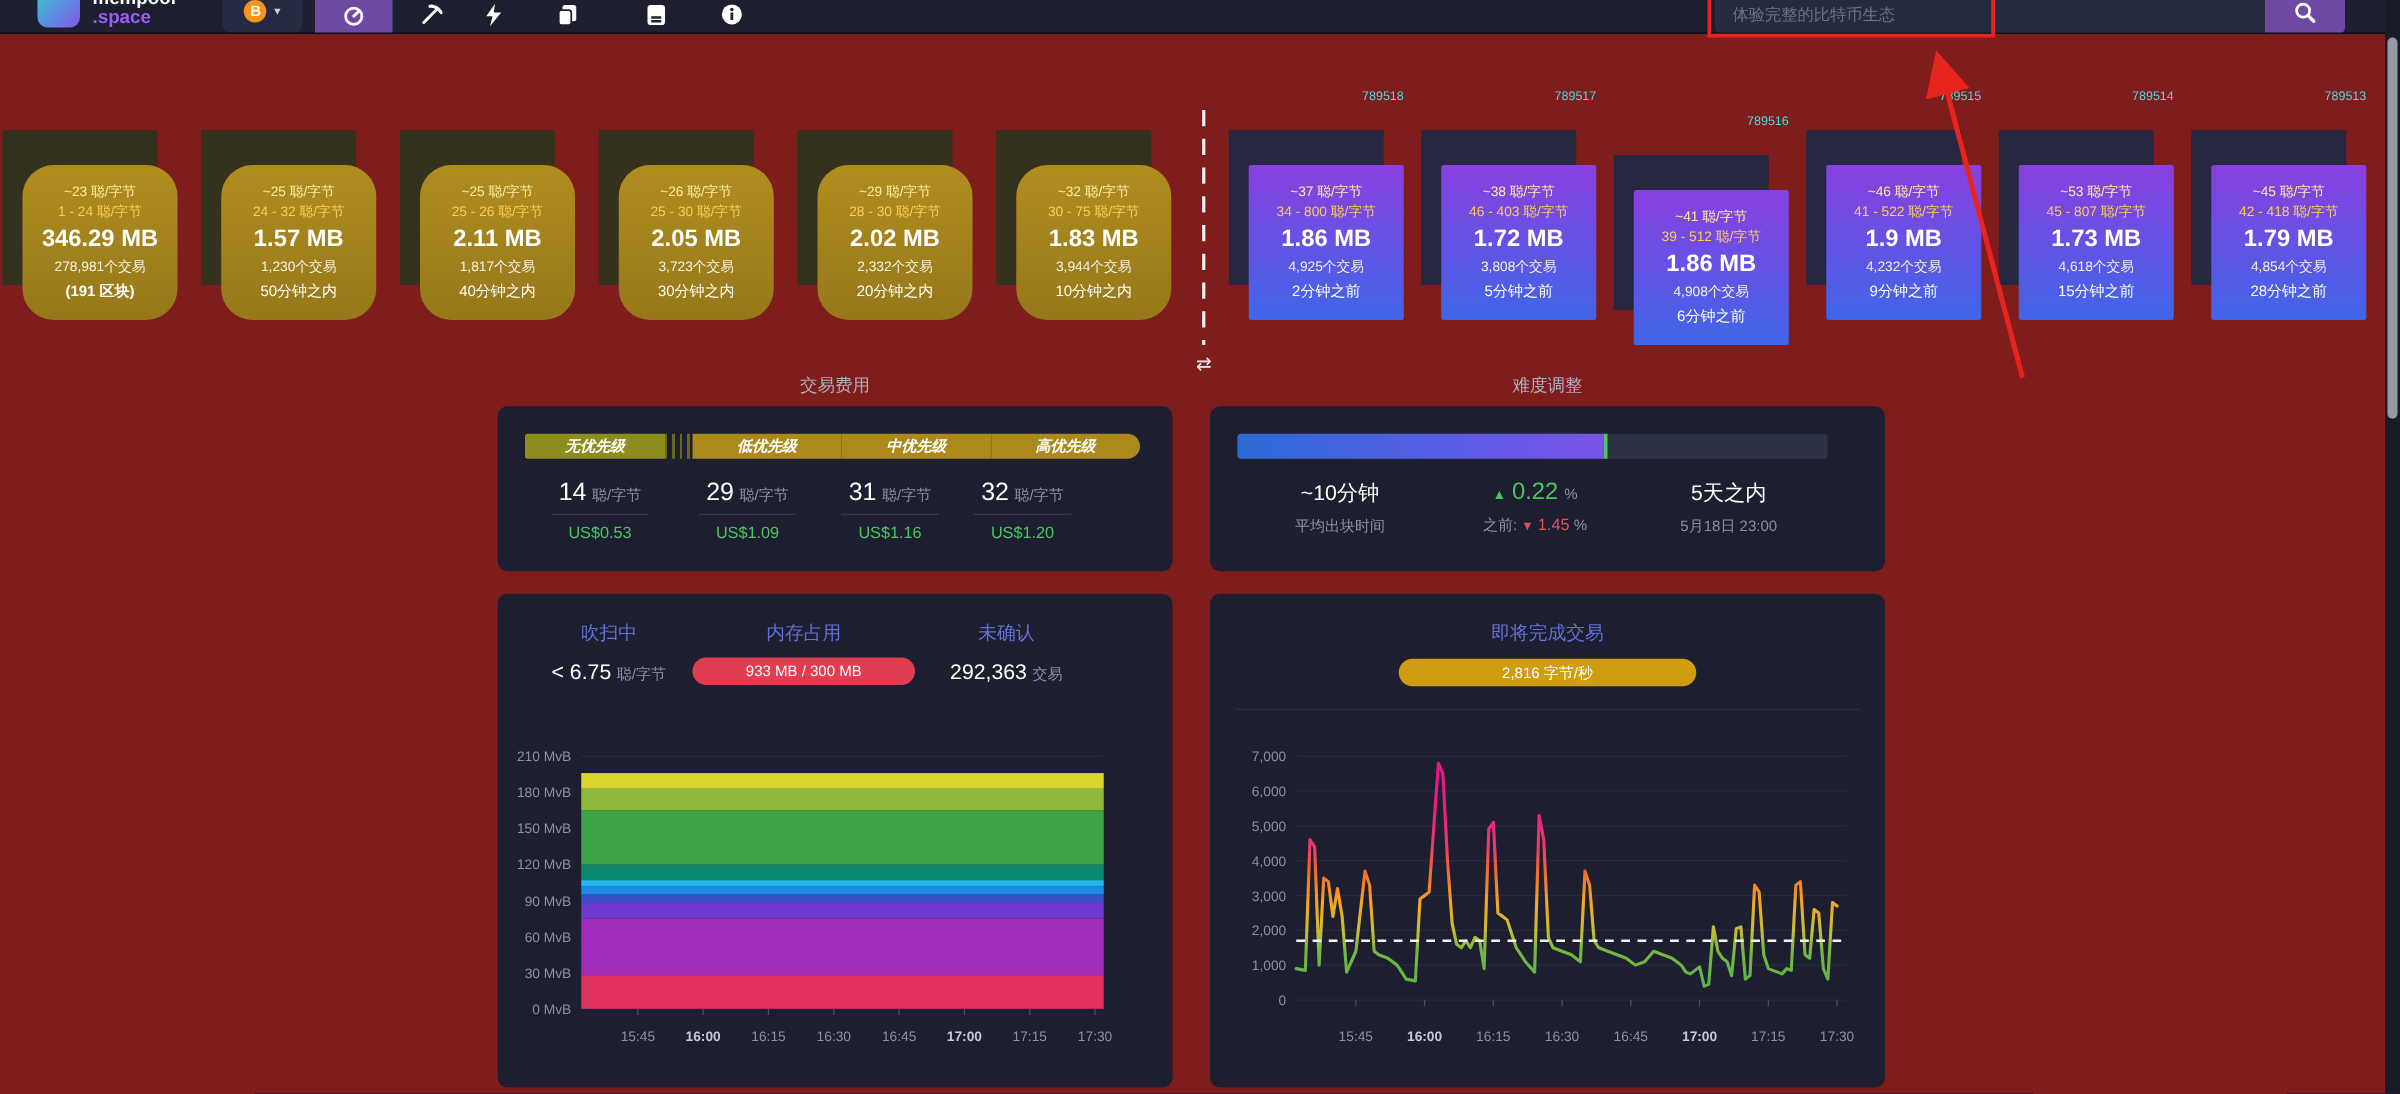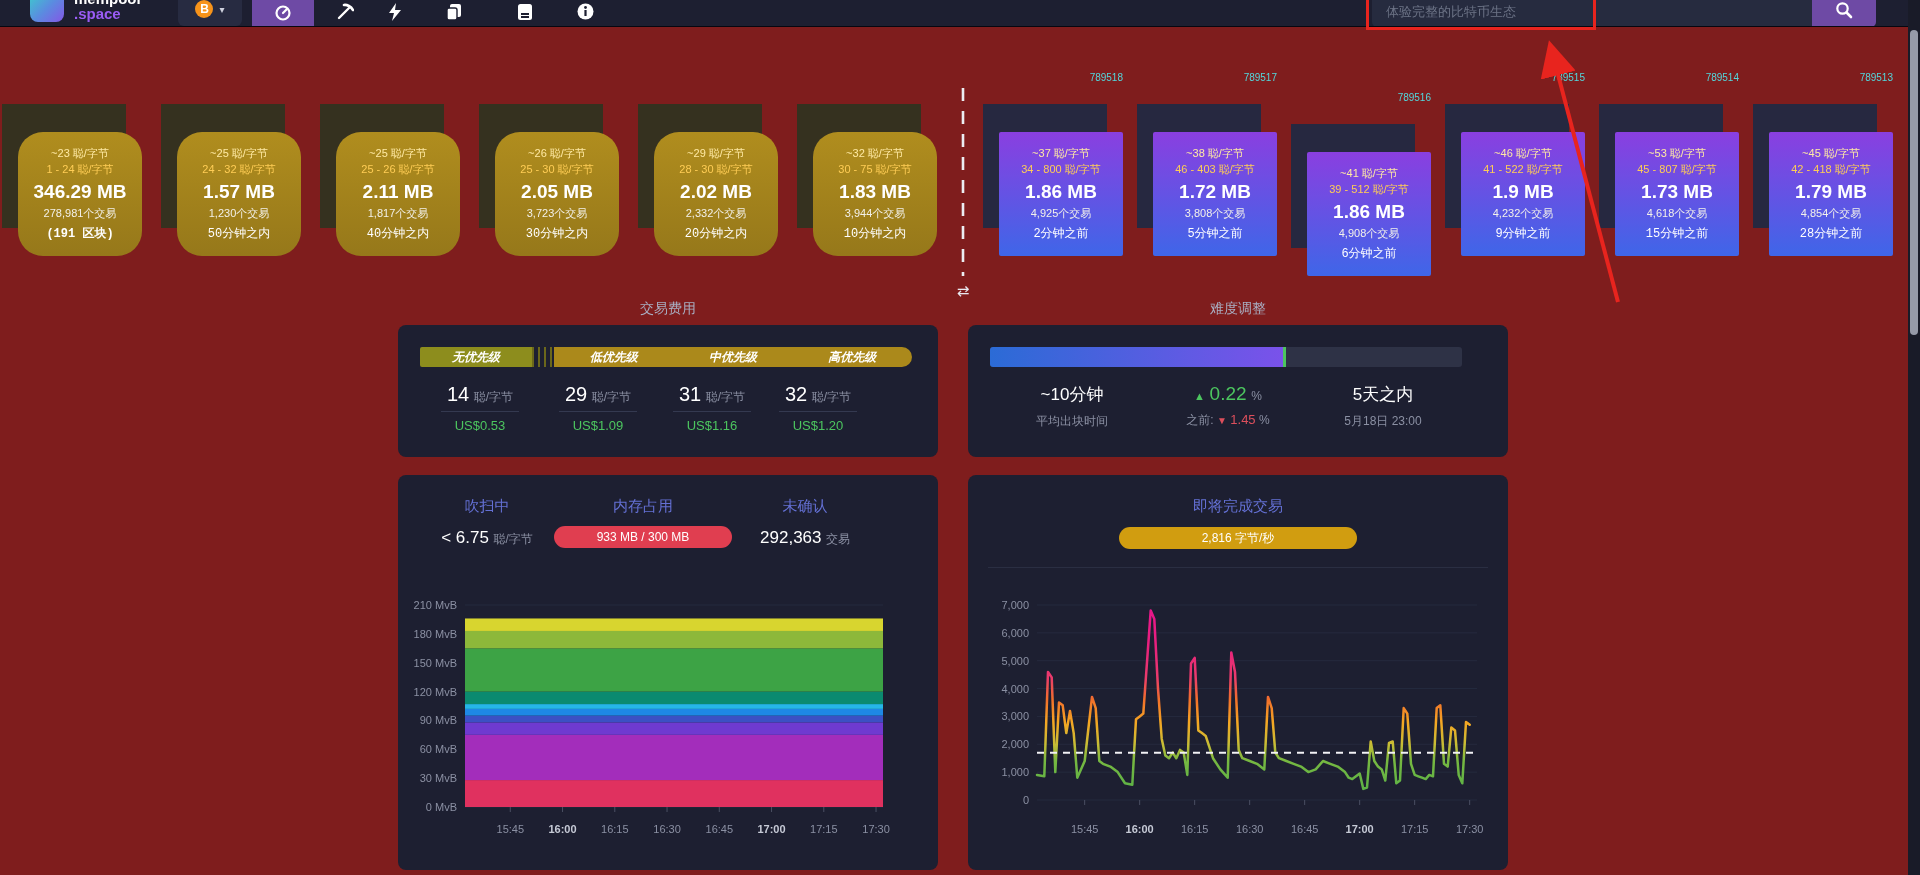--- a/index.html
+++ b/index.html
@@ -39,21 +39,21 @@
   .block-face{position:absolute;left:16px;top:28px;width:124px;height:124px;display:flex;flex-direction:column;
               align-items:center;justify-content:center;gap:1px;cursor:pointer;border-radius:2px;}
   .block.gold .block-back{background:#35311f;}
   .block.gold .block-face{background:linear-gradient(180deg,var(--block-gold-top,#b08d1e),var(--block-gold-bottom,#96781a));border-radius:25px;}
   .block.mined .block-back{background:#262840;}
   .block.mined .block-face{background:linear-gradient(180deg,var(--mined-top,#8a3fe0),var(--mined-bottom,#3f66e8));}
   .fee-median{font-size:11px;color:#ffeaa4;}
   .fee-range{font-size:11px;color:#ffcd55;}
   .blk-size{font-size:19px;font-weight:bold;color:#fff;margin:3px 0 2px;}
   .blk-tx{font-size:11px;color:#f3f1ea;}
-  .blk-time{font-size:12px;color:#fff;margin-top:3px;font-family:Liberation Mono, monospace;}
+  .blk-time{font-size:12px;color:#fff;margin-top:3px;}
   .block:first-of-type .blk-time{font-weight:bold;}
   .height-label{position:absolute;left:16px;top:-32px;width:124px;text-align:right;font-size:10px;
                 color:var(--height-teal,#53d8dd);cursor:pointer;}
   .swap-icon{position:absolute;left:946px;top:282px;width:34px;text-align:center;color:#e8e9f0;font-size:15px;}
   
   .card{position:absolute;background:#1d1f31;border-radius:8px;}
   .card-title{position:absolute;width:540px;text-align:center;color:#a9aec2;font-size:14px;}
   .section-title{color:#6470d4;font-size:15px;}
   
   .fee-bar{position:absolute;left:22px;top:22px;right:26px;height:20px;display:flex;}

